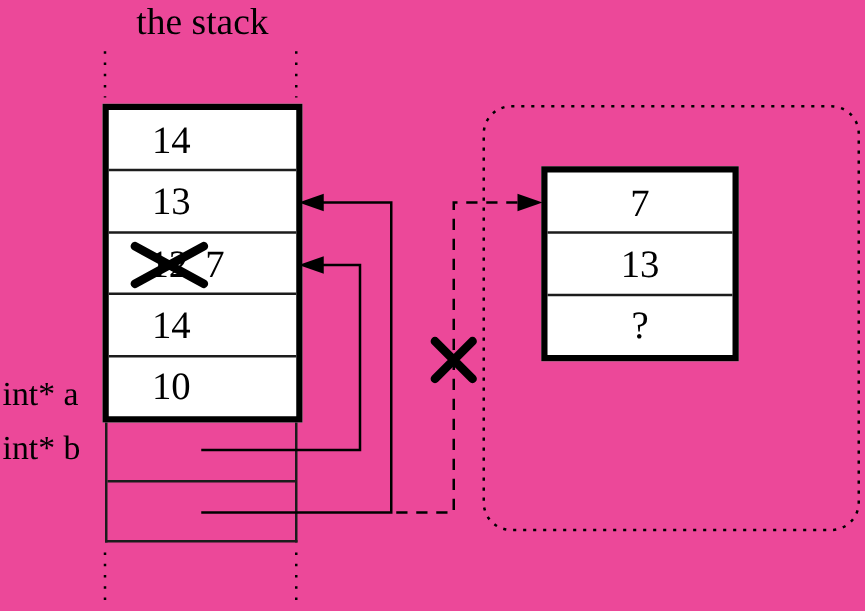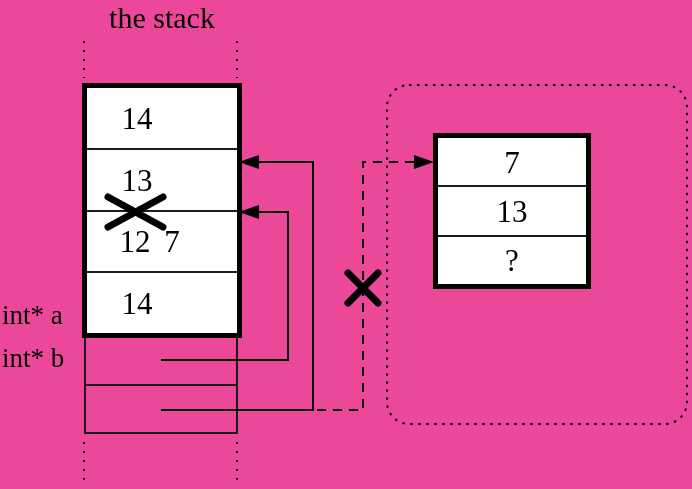--- a/index.html
+++ b/index.html
@@ -88,20 +88,23 @@
     <div class="cell">
       <span class="num">13</span>
     </div>
     <div class="cell">
       <span class="num old">12</span>
       <span class="num new">7</span>
     </div>
     <div class="cell">
       <span class="num">14</span>
     </div>
+    <div class="cell">
+      <span class="num">10</span>
+    </div>
   </div>
 
   <div id="pointer-cells">
     <div class="pcell"></div>
     <div class="pcell"></div>
   </div>
 
   <div id="label-a" class="var-label">int* a</div>
   <div id="label-b" class="var-label">int* b</div>
 

